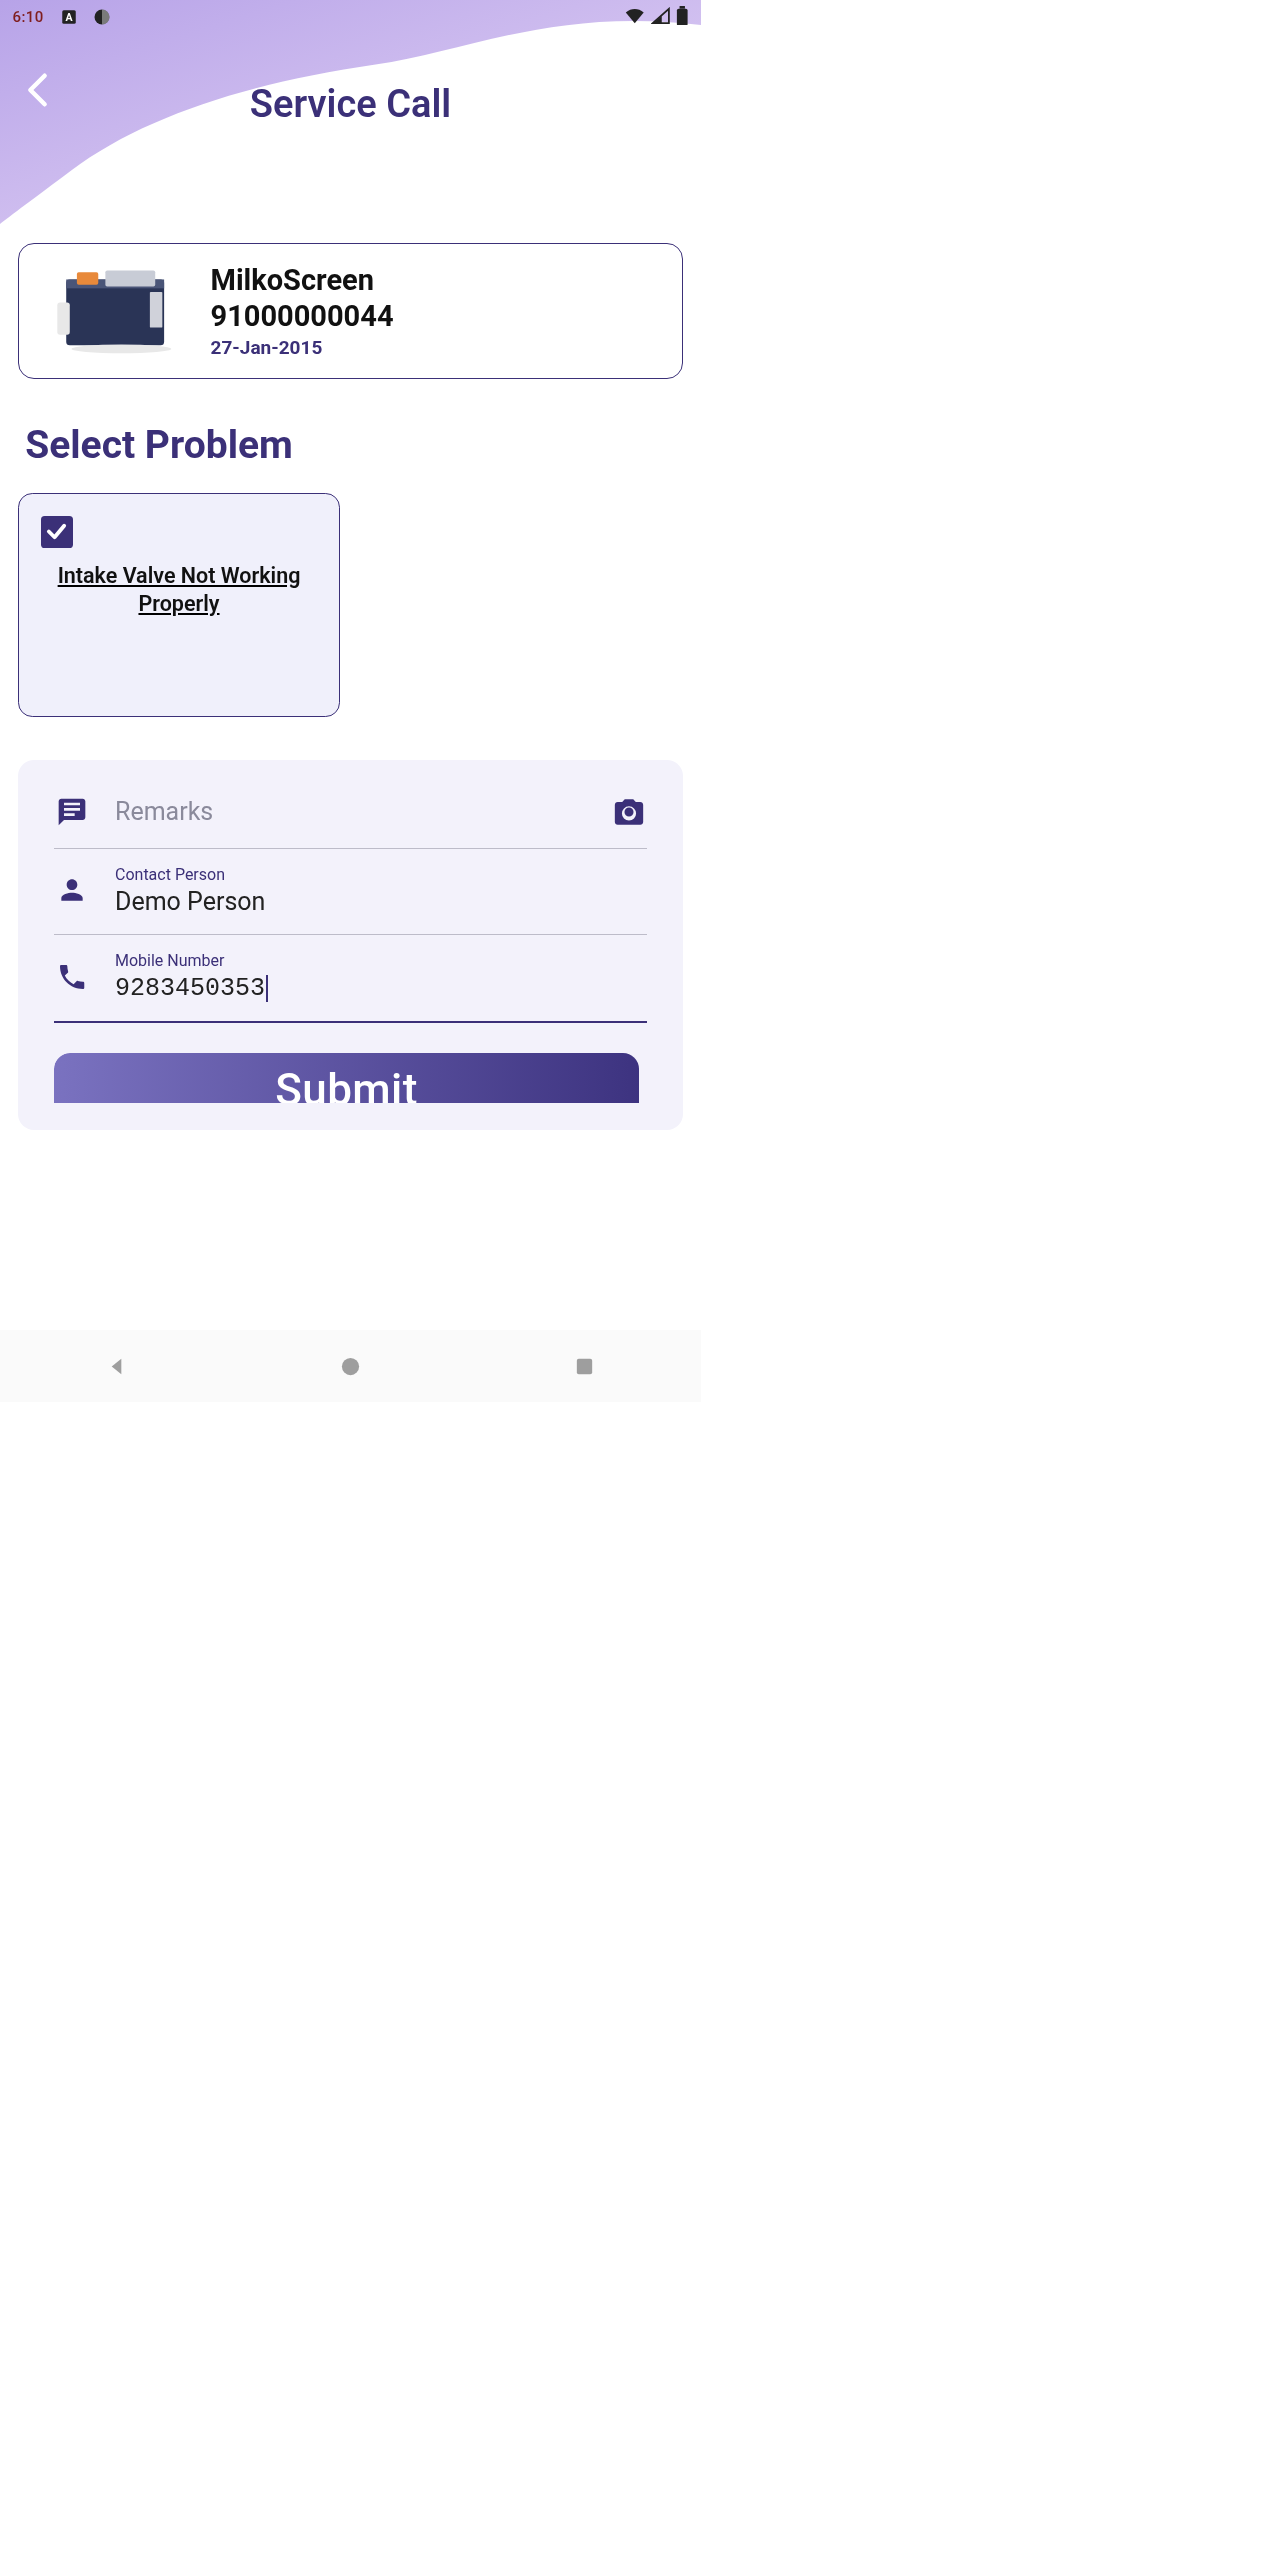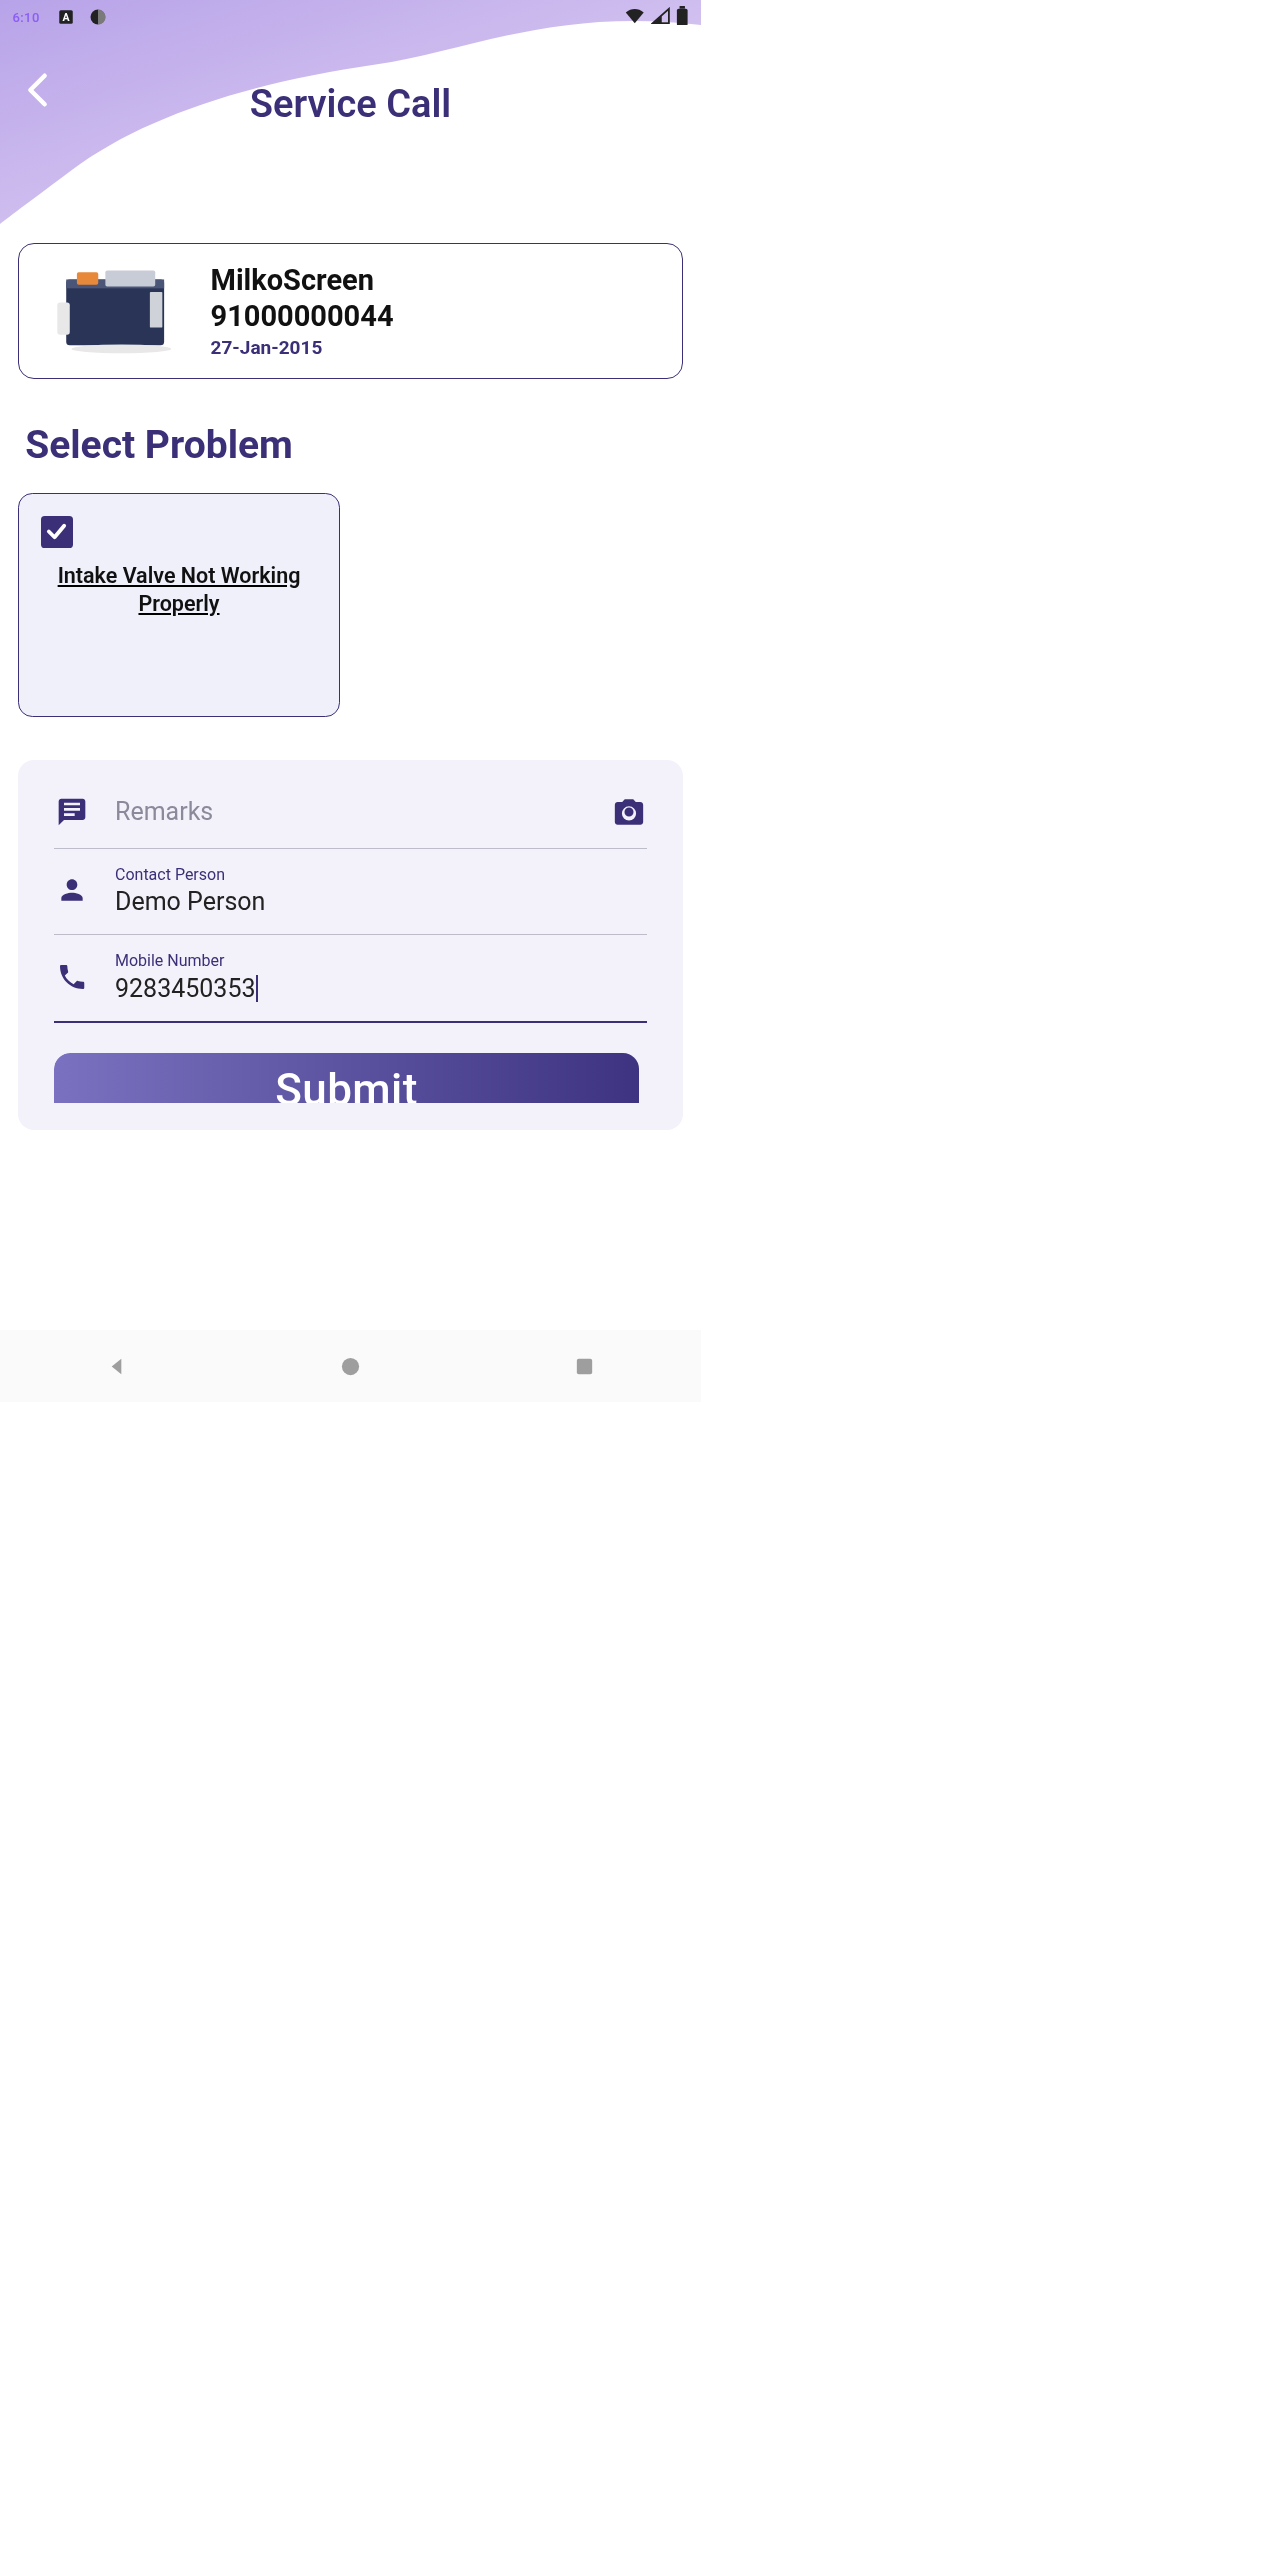--- a/index.html
+++ b/index.html
@@ -1,19 +1,19 @@
 <!DOCTYPE html>
 <html style="font-size:14.3px"><head>
 <meta charset="utf-8">
 <style>
   * { box-sizing: border-box; margin: 0; padding: 0; }
   html, body { width: 701px; height: 1402px; font-family: -apple-system, 'Segoe UI', Roboto, sans-serif; background: #fff; overflow: hidden; }
   .screen { position: relative; width: 701px; height: 1402px; background: #fff; }
   .status-bar { position: absolute; top: 0; left: 0; right: 0; height: 34px; display: flex; align-items: center; padding: 0 12.5px; z-index: 10; }
-  .status-time { font-size: 13px; font-weight: 500; color: #8b5cf6; letter-spacing: 0.4px; }
+  .status-time { font-size: 15px; font-weight: 500; color: #7f1d1d; letter-spacing: 0.4px; }
   .status-left-icons { display: flex; gap: 12.5px; margin-left: 16px; }
   .status-left-icons .ic { width: 19.7px; height: 19.7px; display:flex; align-items:center; justify-content:center;}
   .status-right { margin-left: auto; display: flex; align-items: center; gap: 5.4px; }
   .wave-bg { position: absolute; top: 0; left: 0; width: 701px; height: 233px; z-index: 0; }
   .back-btn { position: absolute; top: 70px; left: 18px; width: 39px; height: 39px; display: flex; align-items: center; justify-content: center; z-index: 5; }
   .page-title { position: absolute; top: 82px; left: 0; right: 0; text-align: center; font-size: 38px; font-weight: 600; color: #3b3078; z-index: 5; }
   .content { position: absolute; top: 227px; left: 0; right: 0; bottom: 72px; padding: 16px 18px; z-index: 2; }
   .device-card { border: 1.8px solid #3b3078; border-radius: 16px; padding: 18px 21.5px; display: flex; align-items: center; gap: 27px; background: #fff; }
   .device-img { width: 143px; height: 98px; display:flex; align-items:center; justify-content:center; }
   .device-info { flex: 1; }
@@ -168,21 +168,21 @@
 
       <div class="form-row mobile-row">
         <div class="form-icon">
           <svg width="32" height="32" viewBox="0 0 24 24" fill="#3b3078">
               <path d="M6.6 10.8c1.4 2.8 3.8 5.1 6.6 6.6l2.2-2.2c.3-.3.7-.4 1-.2 1.2.4 2.5.6 3.8.6.6 0 1 .4 1 1V20c0 .6-.4 1-1 1C10.6 21 3 13.4 3 4c0-.6.4-1 1-1h3.5c.6 0 1 .4 1 1 0 1.3.2 2.6.6 3.8.1.4 0 .8-.2 1l-2.3 2z"></path>
             </svg>
         </div>
         <div class="form-field">
           <div class="form-label-float">Mobile Number</div>
           <div style="display:flex;align-items:center;">
-            <span class="form-input" style="width:auto;">9283450353</span>
+            <span class="form-input" style="width:auto;font-family:Liberation Mono, monospace;">9283450353</span>
               <span class="cursor"></span>
           </div>
         </div>
       </div>
 
       <div class="submit-crop">
         <div class="submit-btn">
           <span>Submit</span>
         </div>
       </div>

